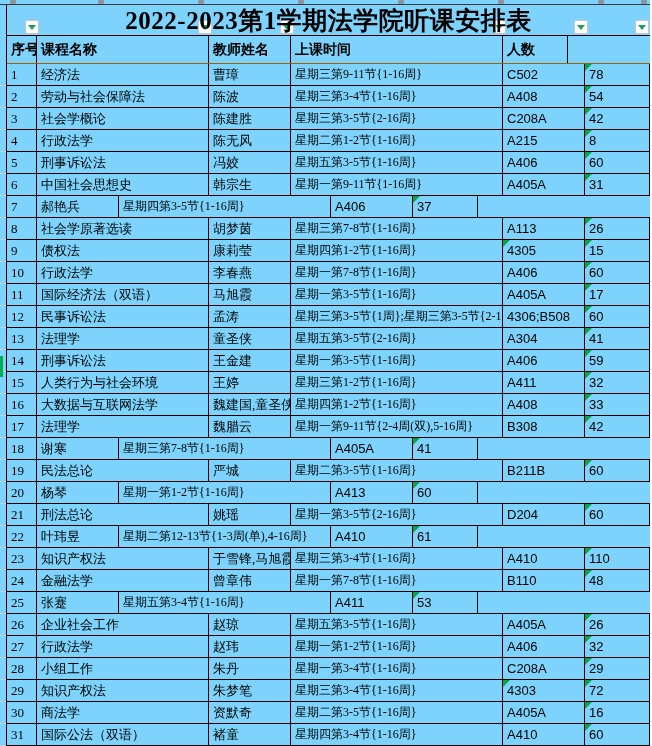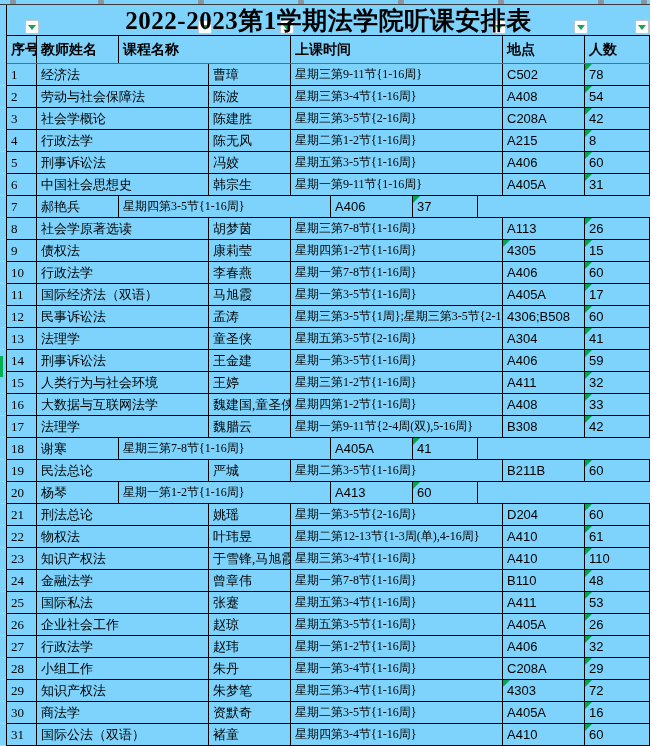--- a/index.html
+++ b/index.html
@@ -83,24 +83,23 @@
       <div class="filter-btn" style="left:567px">
           <span class="filter-arrow"></span>
         </div>
       <div class="filter-btn" style="left:628px">
           <span class="filter-arrow"></span>
         </div>
     </div>
 
     <div class="hdr">
       <div class="cell c0">序号</div>
+      <div class="cell c1">课程名称</div>
       <div class="cell c2">教师姓名</div>
-      <div class="cell c1">课程名称</div>
       <div class="cell c3">上课时间</div>
-      <div class="cell c4">地点</div>
       <div class="cell c5">人数</div>
     </div>
 
     <div id="rows">
         <div class="row">
       <div class="cell c0 serif">1</div>
       <div class="cell c1 serif">经济法</div>
       <div class="cell c2 serif">曹璋</div>
       <div class="cell c3 serif t-time">星期三第9-11节{1-16周}</div>
       <div class="cell c4"><span>C502</span></div>
@@ -258,21 +257,20 @@
         <div class="row">
       <div class="cell c0 serif">21</div>
       <div class="cell c1 serif">刑法总论</div>
       <div class="cell c2 serif">姚瑶</div>
       <div class="cell c3 serif t-time">星期一第3-5节{2-16周}</div>
       <div class="cell c4"><span>D204</span></div>
       <div class="cell c5"><span class="flag"></span><span>60</span></div>
     </div>
         <div class="row">
       <div class="cell c0 serif">22</div>
-      <div class="cell c1 serif">物权法</div>
       <div class="cell c2 serif">叶玮昱</div>
       <div class="cell c3 serif t-time">星期二第12-13节{1-3周(单),4-16周}</div>
       <div class="cell c4"><span>A410</span></div>
       <div class="cell c5"><span class="flag"></span><span>61</span></div>
     </div>
         <div class="row">
       <div class="cell c0 serif">23</div>
       <div class="cell c1 serif">知识产权法</div>
       <div class="cell c2 serif">于雪锋,马旭霞</div>
       <div class="cell c3 serif t-time">星期三第3-4节{1-16周}</div>
@@ -282,21 +280,20 @@
         <div class="row">
       <div class="cell c0 serif">24</div>
       <div class="cell c1 serif">金融法学</div>
       <div class="cell c2 serif">曾章伟</div>
       <div class="cell c3 serif t-time">星期一第7-8节{1-16周}</div>
       <div class="cell c4"><span>B110</span></div>
       <div class="cell c5"><span class="flag"></span><span>48</span></div>
     </div>
         <div class="row">
       <div class="cell c0 serif">25</div>
-      <div class="cell c1 serif">国际私法</div>
       <div class="cell c2 serif">张蹇</div>
       <div class="cell c3 serif t-time">星期五第3-4节{1-16周}</div>
       <div class="cell c4"><span>A411</span></div>
       <div class="cell c5"><span class="flag"></span><span>53</span></div>
     </div>
         <div class="row">
       <div class="cell c0 serif">26</div>
       <div class="cell c1 serif">企业社会工作</div>
       <div class="cell c2 serif">赵琼</div>
       <div class="cell c3 serif t-time">星期五第3-5节{1-16周}</div>

